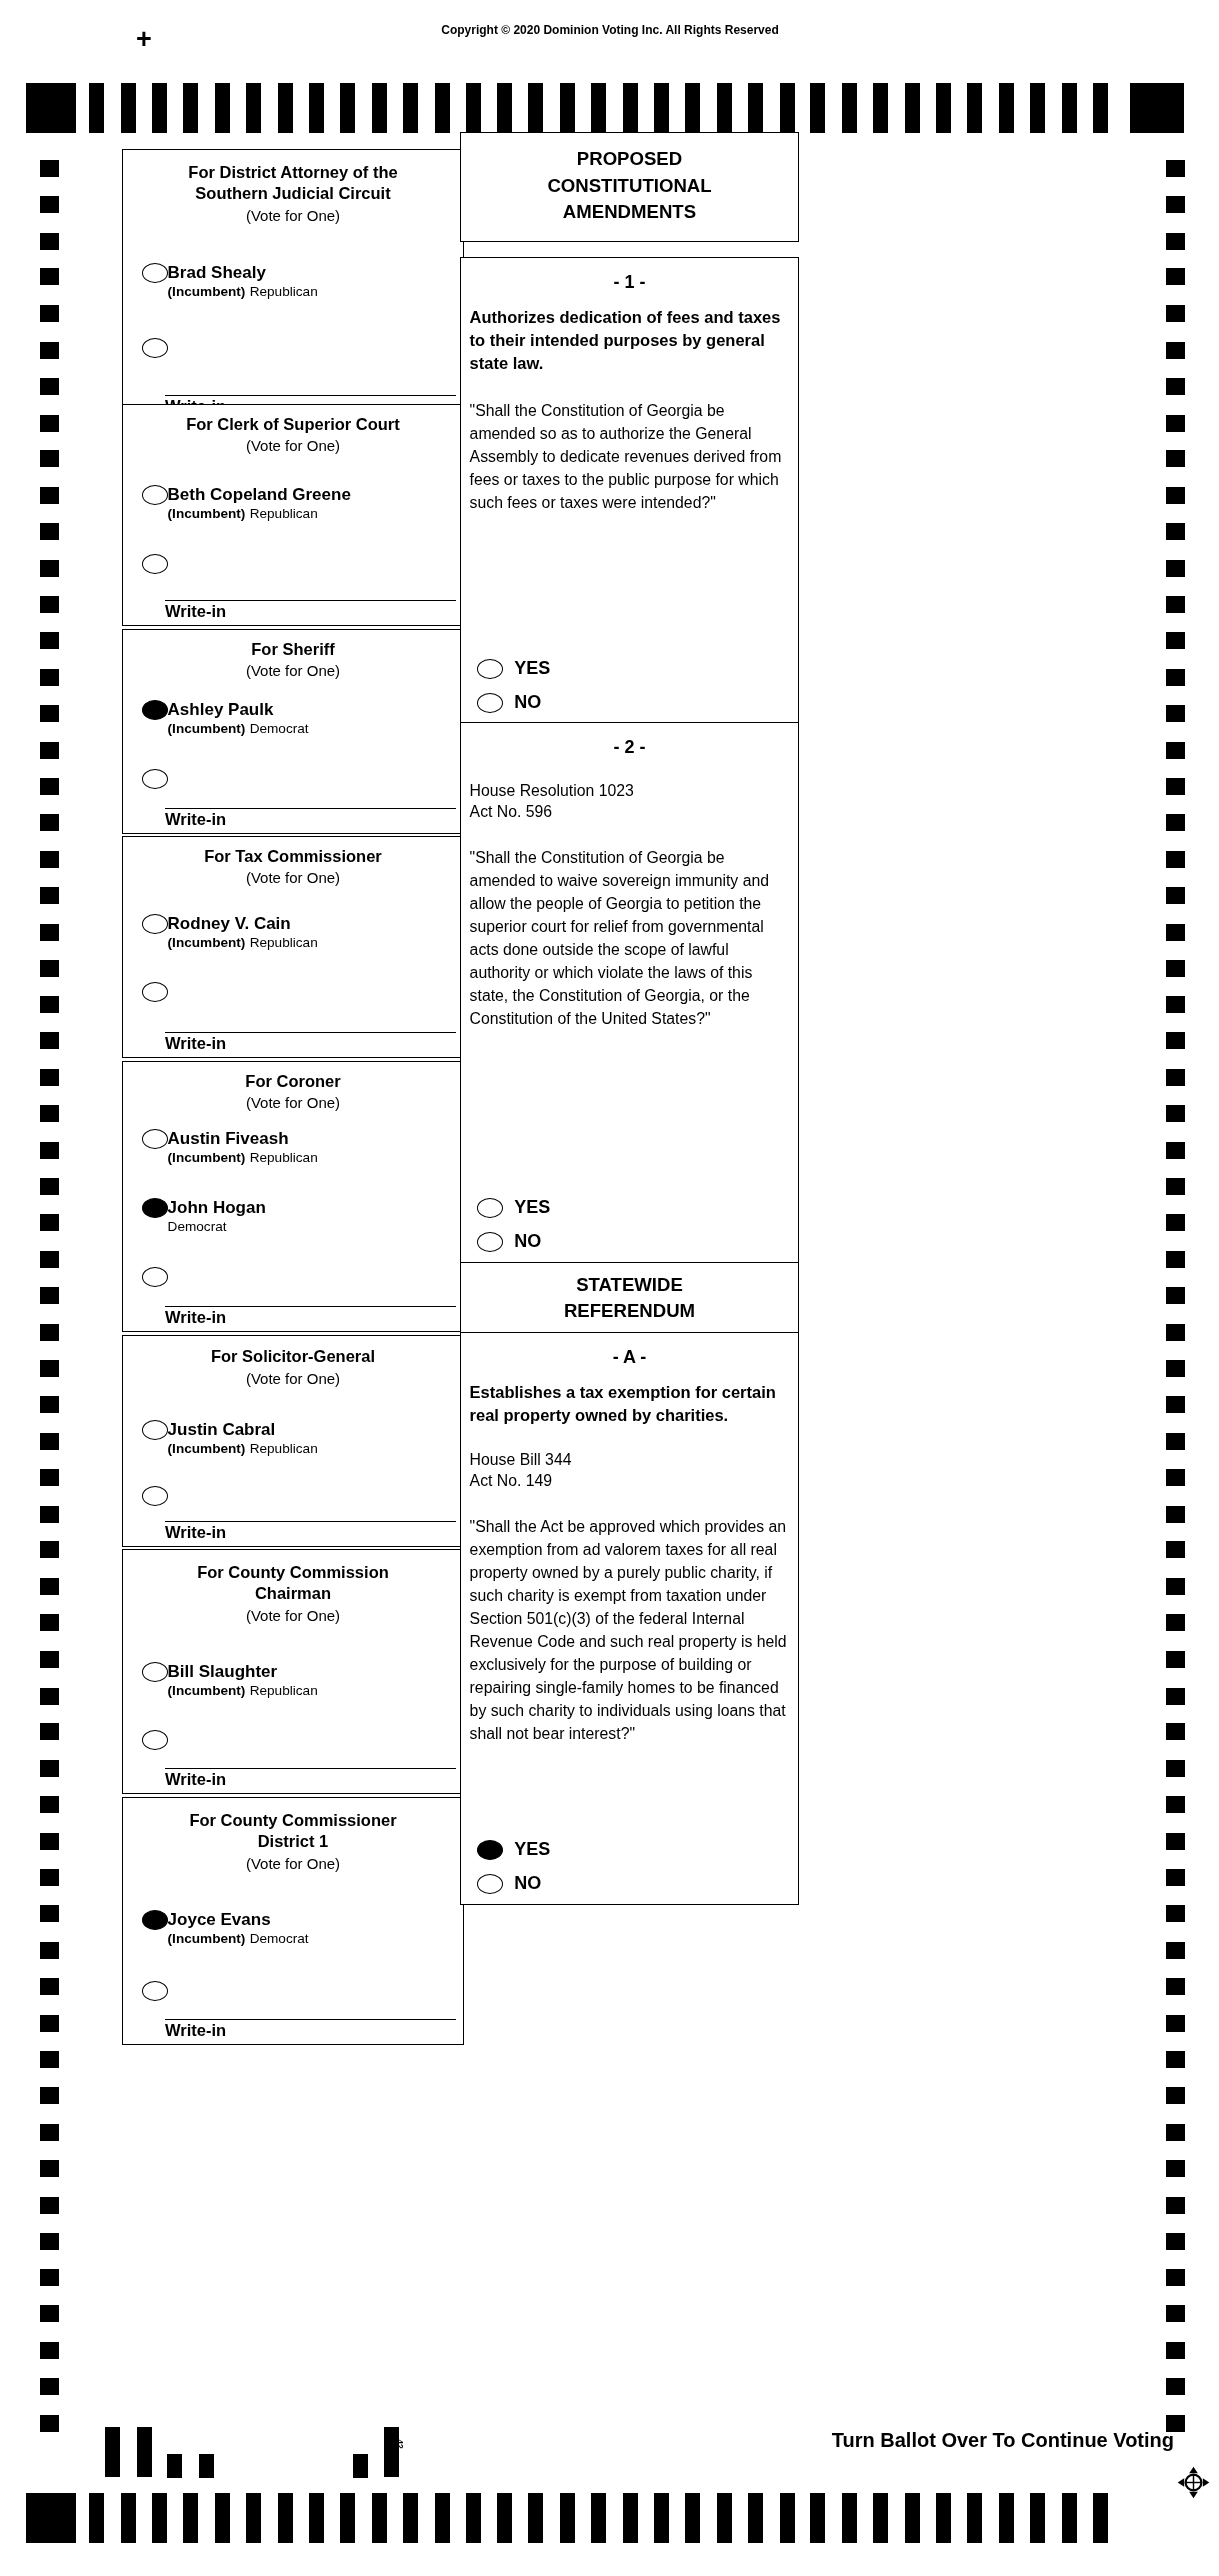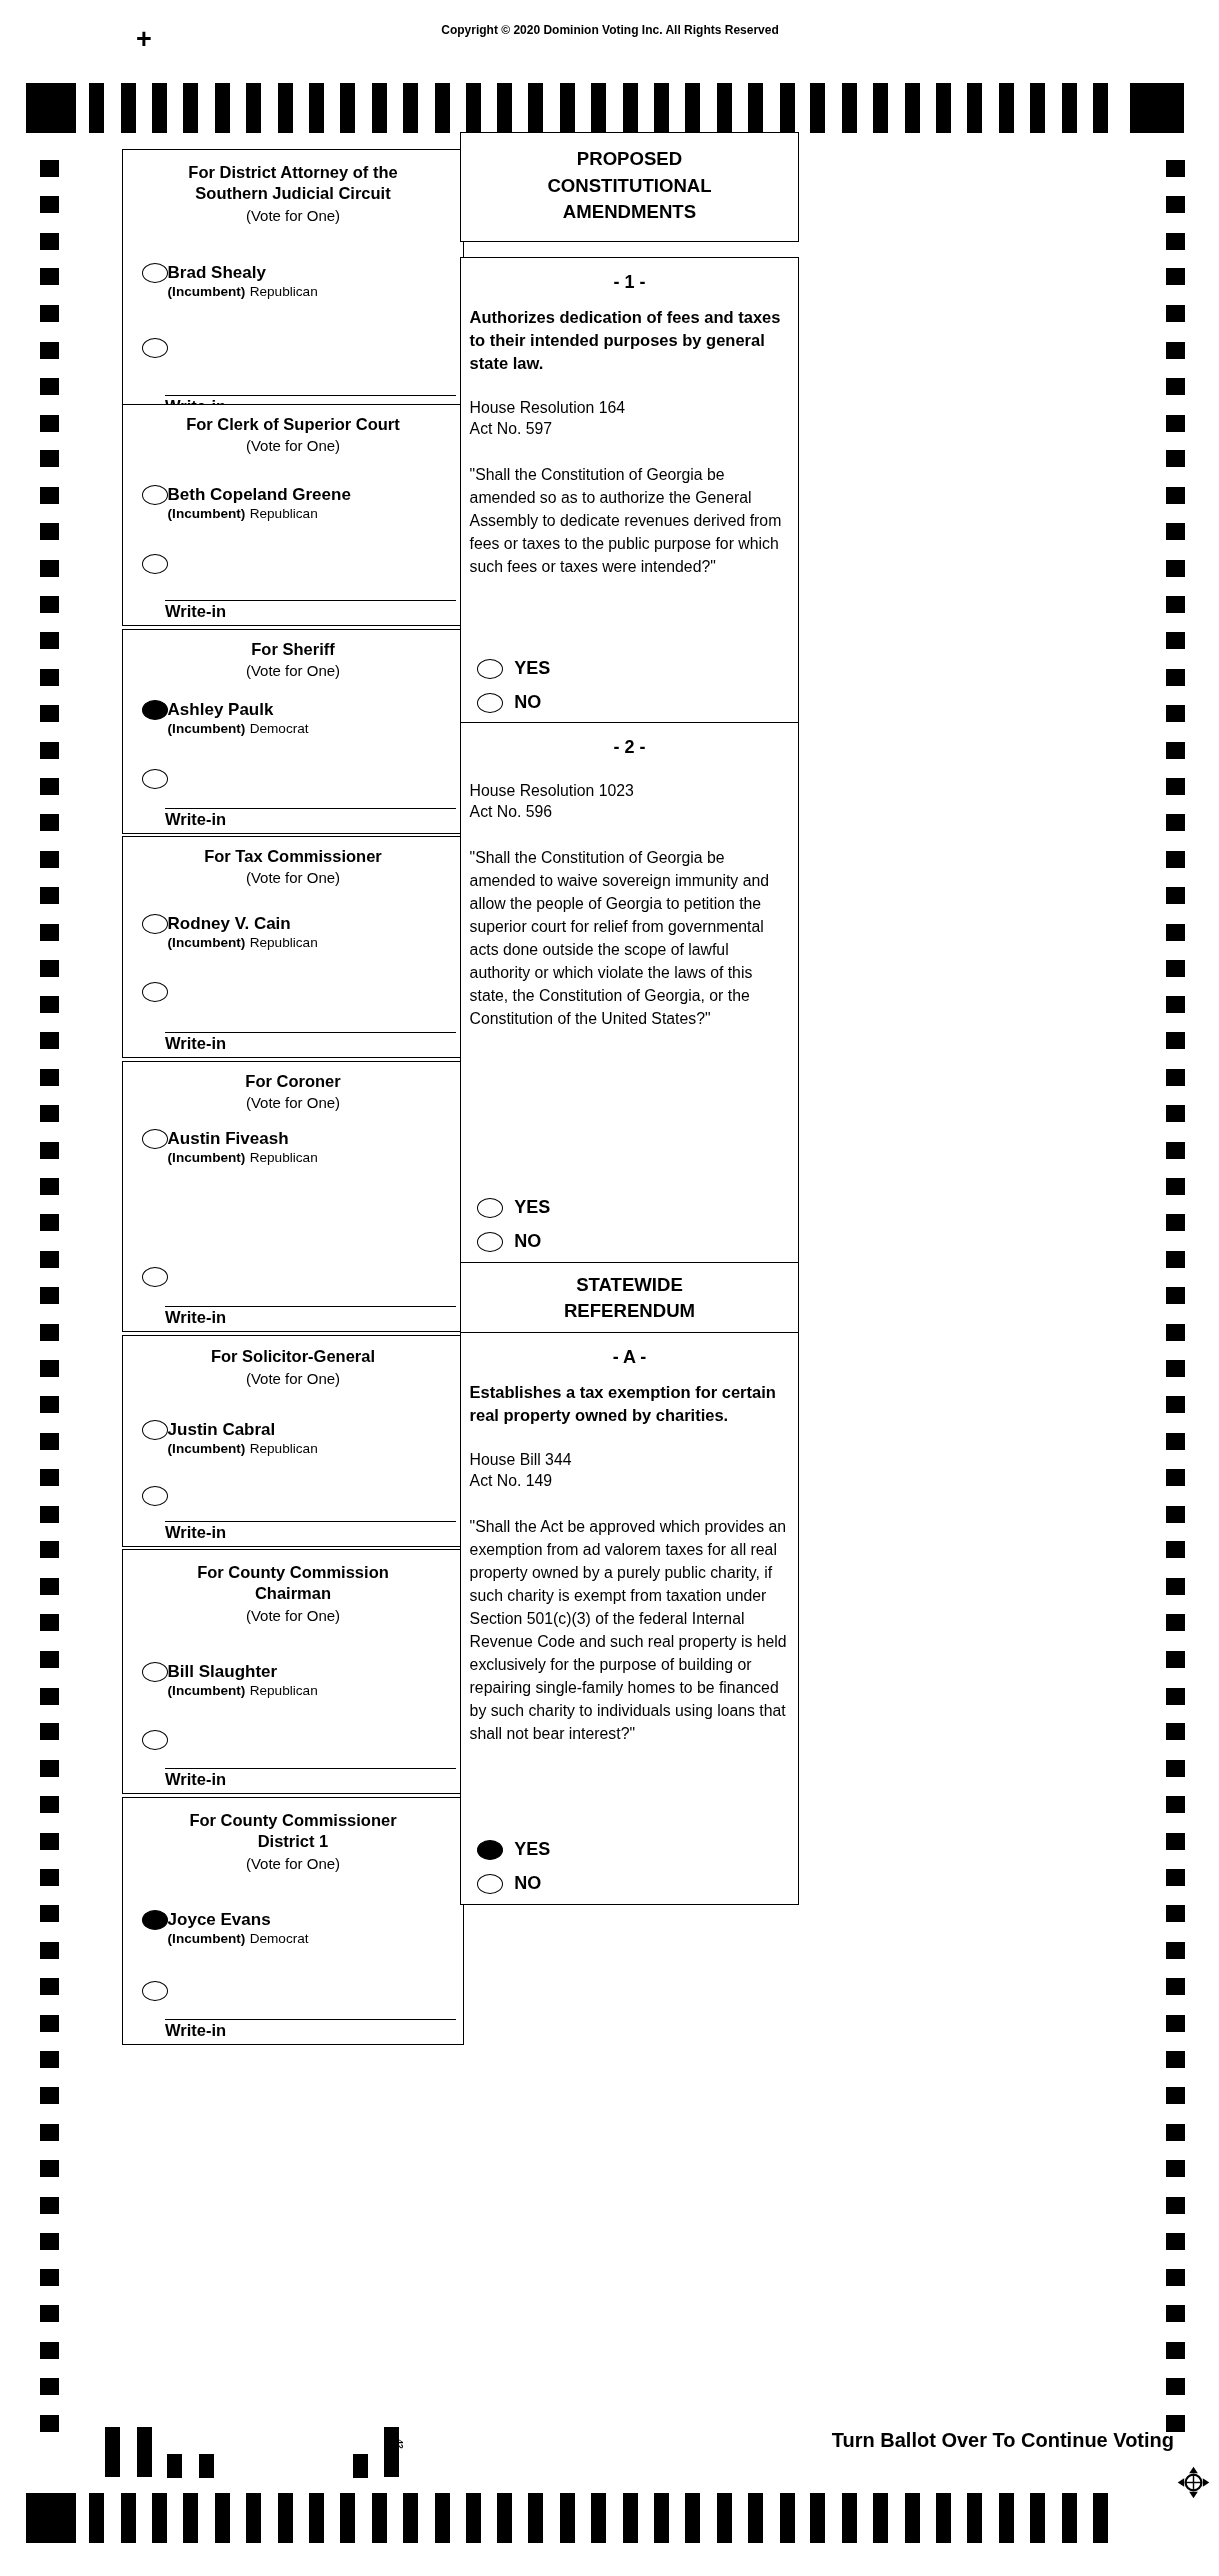--- a/index.html
+++ b/index.html
@@ -349,20 +349,27 @@
     <div class="c-title">For Coroner</div>
     <div class="c-instr">(Vote for One)</div>
   </div>
   <div class="cand" style="top:67px;">
     <span class="oval"></span>
     <span class="cand-text">
       <span class="cand-name">Austin Fiveash</span>
       <span class="cand-detail"><span class="inc">(Incumbent)</span><span>Republican</span></span>
     </span>
   </div>
+  <div class="cand" style="top:136px;">
+    <span class="oval filled"></span>
+    <span class="cand-text">
+      <span class="cand-name">John Hogan</span>
+      <span class="cand-detail"><span class="inc"></span><span>Democrat</span></span>
+    </span>
+  </div>
   <div class="cand" style="top:205px;">
     <span class="oval"></span>
   </div>
   <div class="writein">
     <div class="wi-line"></div>
     <div class="wi-label">Write-in</div>
   </div>
 </section>
 
 <section class="contest" style="top:1335px;height:212px;">
@@ -434,24 +441,20 @@
   <div style="margin-top:13px;">
     <div class="r-header-line">PROPOSED</div>
     <div class="r-header-line">CONSTITUTIONAL</div>
     <div class="r-header-line">AMENDMENTS</div>
   </div>
 </section>
 
 <section class="rbox" style="top:257px;height:467px;">
   <div class="m-number">- 1 -</div>
   <div class="m-summary">Authorizes dedication of fees and taxes to their intended purposes by general state law.</div>
-  <div class="m-auth">
-    <div>House Resolution 164</div>
-    <div>Act No. 597</div>
-  </div>
   <div class="m-question">"Shall the Constitution of Georgia be amended so as to authorize the General Assembly to dedicate revenues derived from fees or taxes to the public purpose for which such fees or taxes were intended?"</div>
   <div class="m-choices">
     <div class="choice">
       <span class="oval"></span>
       <span class="choice-label">YES</span>
     </div>
     <div class="choice">
       <span class="oval"></span>
       <span class="choice-label">NO</span>
     </div>

